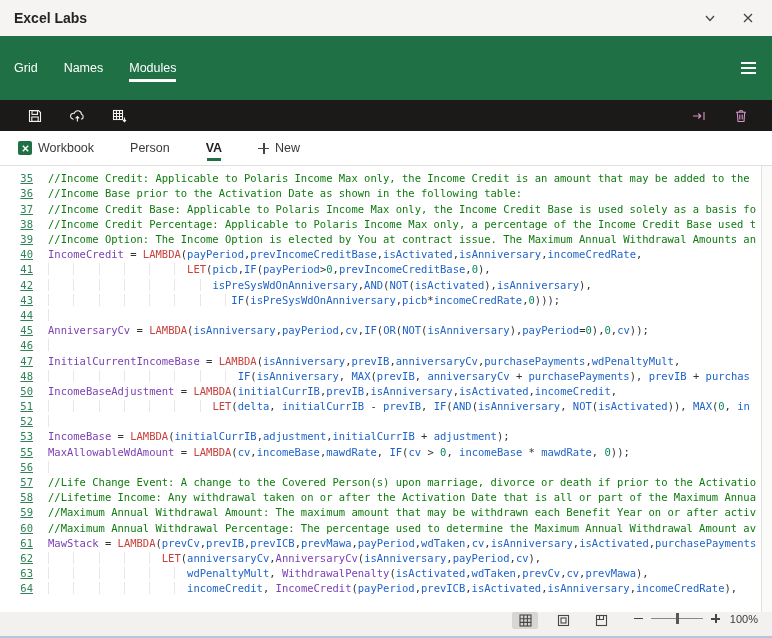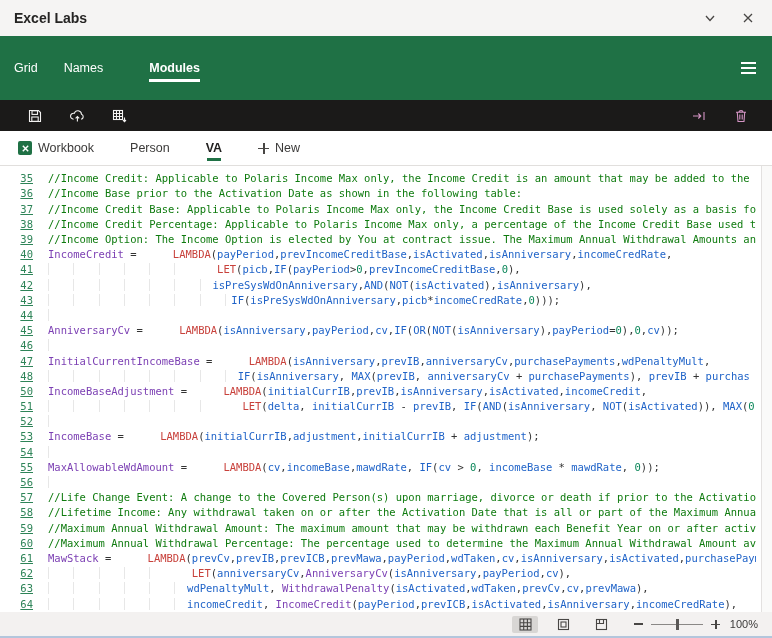--- a/index.html
+++ b/index.html
@@ -11,21 +11,21 @@
   .titlebar{height:38px;display:flex;align-items:center;padding:0 16px 0 14px;background:#f5f4f3;}
   .titlebar .title{font-size:14px;font-weight:600;color:#252423;}
   .tb-icons{margin-left:auto;display:flex;align-items:center;gap:22px;}
   .tb-btn{width:16px;height:16px;display:flex;align-items:center;justify-content:center;cursor:pointer;}
   .tb-btn svg{stroke:#484644;fill:none;stroke-width:1.3;}
 
   
   .ribbon{height:42px;background:#1f7145;display:flex;align-items:stretch;padding:12px 14px;}
   .ntab{position:relative;display:flex;align-items:center;margin-right:26px;color:#ffffff;
         font-size:12.5px;cursor:pointer;}
-  .ntab.active{font-weight:700;margin-left:20px;}
+  .ntab.active{font-weight:400;}
   .ntab.active::after{content:'';position:absolute;left:0;right:0;bottom:6px;height:3px;background:#ffffff;}
   .hamburger{margin-left:auto;align-self:center;display:flex;flex-direction:column;gap:3px;cursor:pointer;padding:4px 2px;}
   .hamburger i{display:block;width:15px;height:2px;background:#ffffff;}
 
   
   .toolbar{height:32px;background:#1b1a19;display:flex;align-items:center;padding:0 22px 0 26px;gap:24px;}
   .tool-btn{width:18px;height:18px;display:flex;align-items:center;justify-content:center;cursor:pointer;background:none;border:none;padding:0;}
   .tool-btn svg{stroke:#f3f2f1;fill:none;stroke-width:1.1;}
   .tool-btn.pink svg{stroke:#d494c4;}
   .tool-spacer{flex:1;}
@@ -44,30 +44,30 @@
 
   
   .editor{position:relative;background:#ffffff;height:467px;box-sizing:border-box;overflow:hidden;}
   .lines{width:756px;overflow:hidden;padding-top:5px;
          font-family:"DejaVu Sans Mono","Liberation Mono",monospace;font-size:10.5px;line-height:15.2px;}
   .cl{display:flex;height:15.2px;white-space:pre;overflow:hidden;}
   .ln{flex:none;width:33px;text-align:right;color:#2e8458;text-decoration:underline;}
   .lc{flex:none;margin-left:15px;white-space:pre;color:#333333;}
   .ws{background:repeating-linear-gradient(to right,#e7e7e7 0 1px,transparent 1px 4ch);}
   .cm{color:#0f7b0f;}
-  .kw{color:#c8413b;margin-left:30px;}
+  .kw{color:#c8413b;}
   .nm{color:#7b3fb3;}
   .id{color:#1f63c8;}
   .nu{color:#098658;}
   .op{color:#333333;}
   .sbgutter{position:absolute;top:0;right:0;width:10px;height:100%;background:#fafaf9;border-left:1px solid #e3e1e0;}
 
   
   .statusbar{height:27px;background:#f3f1f0;border-bottom:2px solid #b3c6dc;box-sizing:border-box;
-             display:flex;align-items:center;justify-content:flex-end;padding:0 14px;gap:12px;}
+             display:flex;align-items:flex-start;justify-content:flex-end;padding:0 14px;gap:12px;}
   .viewbtn{width:26px;height:17px;display:flex;align-items:center;justify-content:center;border:none;background:none;padding:0;cursor:pointer;border-radius:2px;}
   .viewbtn.selected{background:#d8d6d4;}
   .viewbtn svg{stroke:#484644;fill:none;stroke-width:1.1;}
   .zoomgroup{display:flex;align-items:center;gap:8px;margin-left:8px;}
   .minus-icon{display:inline-block;width:9px;height:1.5px;background:#484644;}
   .zslider{position:relative;width:52px;height:13px;cursor:pointer;}
   .zslider .track{position:absolute;left:0;right:0;top:6px;height:1px;background:#8a8886;}
   .zslider .handle{position:absolute;left:50%;top:1px;width:3px;height:11px;margin-left:-1px;background:#5a5856;}
   .plus2{position:relative;width:9px;height:9px;display:inline-block;}
   .plus2::before{content:'';position:absolute;left:0;top:4px;width:9px;height:1.5px;background:#484644;}
@@ -181,21 +181,20 @@
         <div class="cl"><span class="ln">43</span><span class="lc"><span class="ws">                             </span><span class="id">IF</span><span class="op">(</span><span class="id">isPreSysWdOnAnniversary</span><span class="op">,</span><span class="id">picb</span><span class="op">*</span><span class="id">incomeCredRate</span><span class="op">,</span><span class="nu">0</span><span class="op">)</span><span class="op">)</span><span class="op">)</span><span class="op">;</span></span></div>
         <div class="cl"><span class="ln">44</span><span class="lc"><span class="ws"> </span></span></div>
         <div class="cl"><span class="ln">45</span><span class="lc"><span class="nm">AnniversaryCv</span><span> </span><span class="op">=</span><span> </span><span class="kw">LAMBDA</span><span class="op">(</span><span class="id">isAnniversary</span><span class="op">,</span><span class="id">payPeriod</span><span class="op">,</span><span class="id">cv</span><span class="op">,</span><span class="id">IF</span><span class="op">(</span><span class="id">OR</span><span class="op">(</span><span class="id">NOT</span><span class="op">(</span><span class="id">isAnniversary</span><span class="op">)</span><span class="op">,</span><span class="id">payPeriod</span><span class="op">=</span><span class="nu">0</span><span class="op">)</span><span class="op">,</span><span class="nu">0</span><span class="op">,</span><span class="id">cv</span><span class="op">)</span><span class="op">)</span><span class="op">;</span></span></div>
         <div class="cl"><span class="ln">46</span><span class="lc"><span class="ws"> </span></span></div>
         <div class="cl"><span class="ln">47</span><span class="lc"><span class="nm">InitialCurrentIncomeBase</span><span> </span><span class="op">=</span><span> </span><span class="kw">LAMBDA</span><span class="op">(</span><span class="id">isAnniversary</span><span class="op">,</span><span class="id">prevIB</span><span class="op">,</span><span class="id">anniversaryCv</span><span class="op">,</span><span class="id">purchasePayments</span><span class="op">,</span><span class="id">wdPenaltyMult</span><span class="op">,</span></span></div>
         <div class="cl"><span class="ln">48</span><span class="lc"><span class="ws">                              </span><span class="id">IF</span><span class="op">(</span><span class="id">isAnniversary</span><span class="op">,</span><span> </span><span class="id">MAX</span><span class="op">(</span><span class="id">prevIB</span><span class="op">,</span><span> </span><span class="id">anniversaryCv</span><span> </span><span class="op">+</span><span> </span><span class="id">purchasePayments</span><span class="op">)</span><span class="op">,</span><span> </span><span class="id">prevIB</span><span> </span><span class="op">+</span><span> </span><span class="id">purchas</span></span></div>
         <div class="cl"><span class="ln">50</span><span class="lc"><span class="nm">IncomeBaseAdjustment</span><span> </span><span class="op">=</span><span> </span><span class="kw">LAMBDA</span><span class="op">(</span><span class="id">initialCurrIB</span><span class="op">,</span><span class="id">prevIB</span><span class="op">,</span><span class="id">isAnniversary</span><span class="op">,</span><span class="id">isActivated</span><span class="op">,</span><span class="id">incomeCredit</span><span class="op">,</span></span></div>
         <div class="cl"><span class="ln">51</span><span class="lc"><span class="ws">                          </span><span class="kw">LET</span><span class="op">(</span><span class="id">delta</span><span class="op">,</span><span> </span><span class="id">initialCurrIB</span><span> </span><span class="op">-</span><span> </span><span class="id">prevIB</span><span class="op">,</span><span> </span><span class="id">IF</span><span class="op">(</span><span class="id">AND</span><span class="op">(</span><span class="id">isAnniversary</span><span class="op">,</span><span> </span><span class="id">NOT</span><span class="op">(</span><span class="id">isActivated</span><span class="op">)</span><span class="op">)</span><span class="op">,</span><span> </span><span class="id">MAX</span><span class="op">(</span><span class="nu">0</span><span class="op">,</span><span> </span><span class="id">in</span></span></div>
         <div class="cl"><span class="ln">52</span><span class="lc"><span class="ws"> </span></span></div>
         <div class="cl"><span class="ln">53</span><span class="lc"><span class="nm">IncomeBase</span><span> </span><span class="op">=</span><span> </span><span class="kw">LAMBDA</span><span class="op">(</span><span class="id">initialCurrIB</span><span class="op">,</span><span class="id">adjustment</span><span class="op">,</span><span class="id">initialCurrIB</span><span> </span><span class="op">+</span><span> </span><span class="id">adjustment</span><span class="op">)</span><span class="op">;</span></span></div>
-        <div class="cl"><span class="ln">54</span><span class="lc"><span class="ws"> </span></span></div>
         <div class="cl"><span class="ln">55</span><span class="lc"><span class="nm">MaxAllowableWdAmount</span><span> </span><span class="op">=</span><span> </span><span class="kw">LAMBDA</span><span class="op">(</span><span class="id">cv</span><span class="op">,</span><span class="id">incomeBase</span><span class="op">,</span><span class="id">mawdRate</span><span class="op">,</span><span> </span><span class="id">IF</span><span class="op">(</span><span class="id">cv</span><span> </span><span class="op">&gt;</span><span> </span><span class="nu">0</span><span class="op">,</span><span> </span><span class="id">incomeBase</span><span> </span><span class="op">*</span><span> </span><span class="id">mawdRate</span><span class="op">,</span><span> </span><span class="nu">0</span><span class="op">)</span><span class="op">)</span><span class="op">;</span></span></div>
         <div class="cl"><span class="ln">56</span><span class="lc"><span class="ws"> </span></span></div>
         <div class="cl"><span class="ln">57</span><span class="lc"><span class="cm">//Life Change Event: A change to the Covered Person(s) upon marriage, divorce or death if prior to the Activation D</span></span></div>
         <div class="cl"><span class="ln">58</span><span class="lc"><span class="cm">//Lifetime Income: Any withdrawal taken on or after the Activation Date that is all or part of the Maximum Annual W</span></span></div>
         <div class="cl"><span class="ln">59</span><span class="lc"><span class="cm">//Maximum Annual Withdrawal Amount: The maximum amount that may be withdrawn each Benefit Year on or after activati</span></span></div>
         <div class="cl"><span class="ln">60</span><span class="lc"><span class="cm">//Maximum Annual Withdrawal Percentage: The percentage used to determine the Maximum Annual Withdrawal Amount avail</span></span></div>
         <div class="cl"><span class="ln">61</span><span class="lc"><span class="nm">MawStack</span><span> </span><span class="op">=</span><span> </span><span class="kw">LAMBDA</span><span class="op">(</span><span class="id">prevCv</span><span class="op">,</span><span class="id">prevIB</span><span class="op">,</span><span class="id">prevICB</span><span class="op">,</span><span class="id">prevMawa</span><span class="op">,</span><span class="id">payPeriod</span><span class="op">,</span><span class="id">wdTaken</span><span class="op">,</span><span class="id">cv</span><span class="op">,</span><span class="id">isAnniversary</span><span class="op">,</span><span class="id">isActivated</span><span class="op">,</span><span class="id">purchasePayments</span></span></div>
         <div class="cl"><span class="ln">62</span><span class="lc"><span class="ws">                  </span><span class="kw">LET</span><span class="op">(</span><span class="id">anniversaryCv</span><span class="op">,</span><span class="nm">AnniversaryCv</span><span class="op">(</span><span class="id">isAnniversary</span><span class="op">,</span><span class="id">payPeriod</span><span class="op">,</span><span class="id">cv</span><span class="op">)</span><span class="op">,</span></span></div>
         <div class="cl"><span class="ln">63</span><span class="lc"><span class="ws">                      </span><span class="id">wdPenaltyMult</span><span class="op">,</span><span> </span><span class="nm">WithdrawalPenalty</span><span class="op">(</span><span class="id">isActivated</span><span class="op">,</span><span class="id">wdTaken</span><span class="op">,</span><span class="id">prevCv</span><span class="op">,</span><span class="id">cv</span><span class="op">,</span><span class="id">prevMawa</span><span class="op">)</span><span class="op">,</span></span></div>
         <div class="cl"><span class="ln">64</span><span class="lc"><span class="ws">                      </span><span class="id">incomeCredit</span><span class="op">,</span><span> </span><span class="nm">IncomeCredit</span><span class="op">(</span><span class="id">payPeriod</span><span class="op">,</span><span class="id">prevICB</span><span class="op">,</span><span class="id">isActivated</span><span class="op">,</span><span class="id">isAnniversary</span><span class="op">,</span><span class="id">incomeCredRate</span><span class="op">)</span><span class="op">,</span></span></div>

